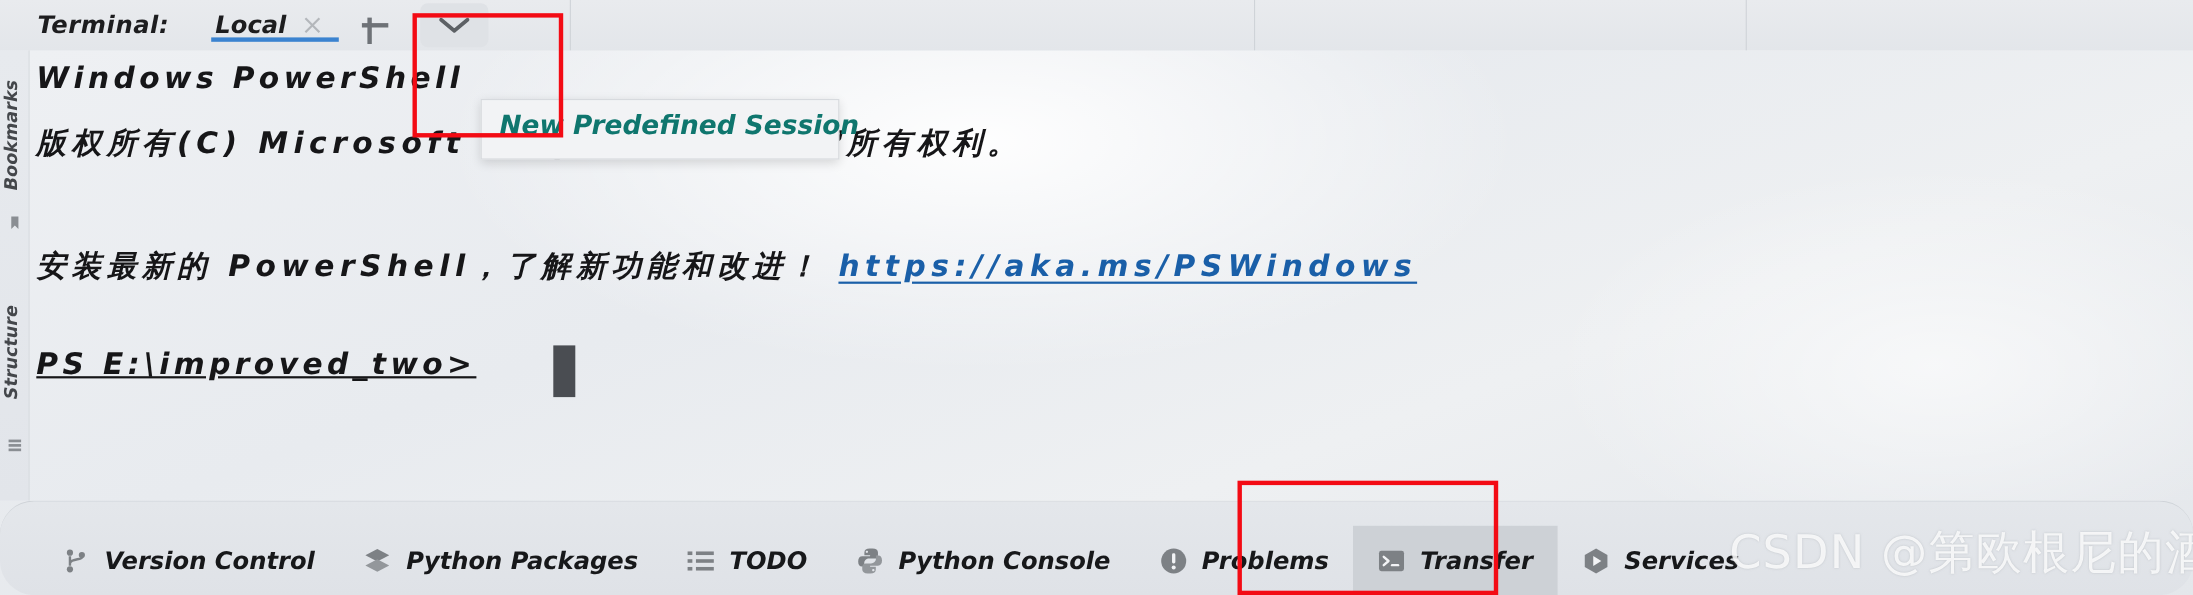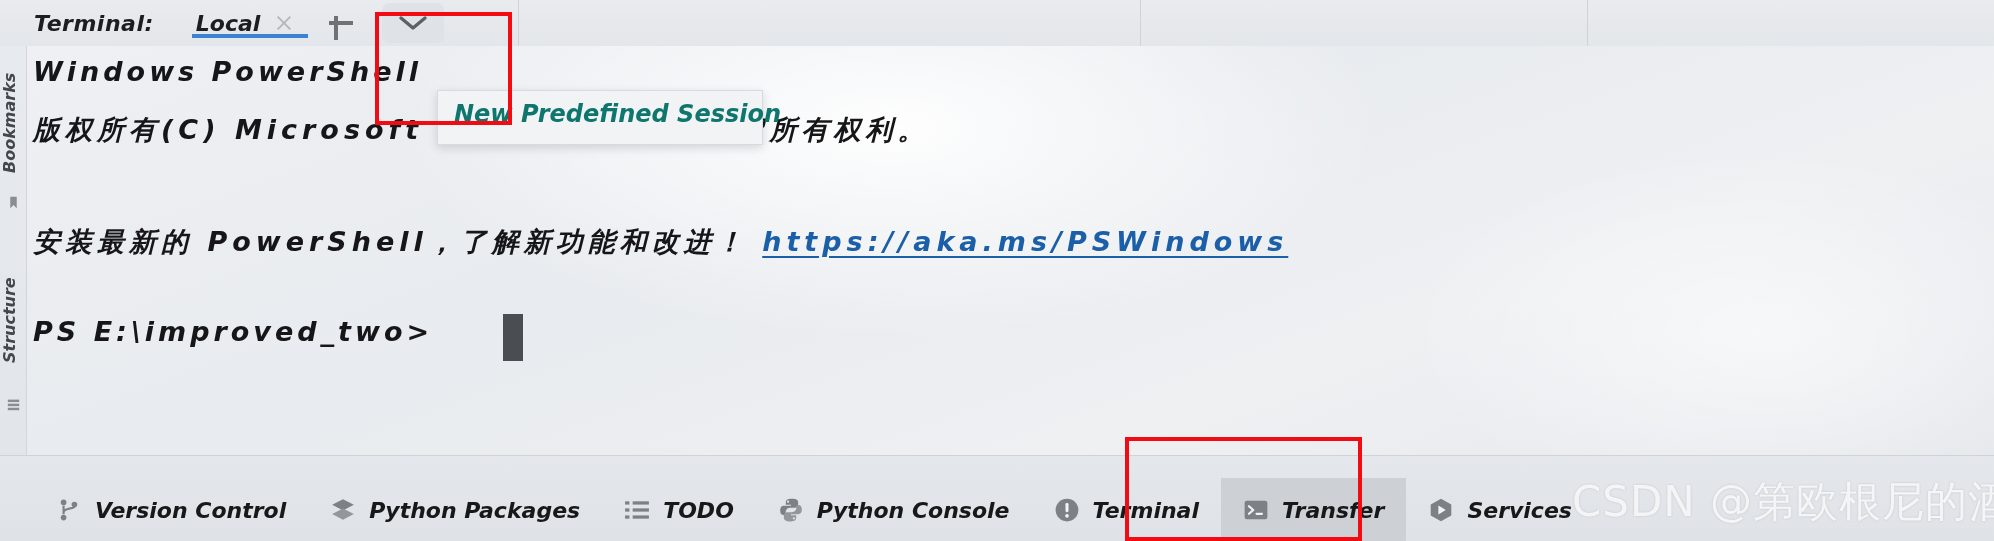--- a/index.html
+++ b/index.html
@@ -149,20 +149,21 @@
     font-size: 24px; color: #0f766e;
     white-space: nowrap;
   }
 
   
   .bottombar {
     position: absolute; left: 0; bottom: 0;
     width: 1994px; height: 86px;
     background: linear-gradient(180deg,#e4e7eb 0%,#dfe2e7 100%);
     border-top: 1px solid #cfd3d8;
+    border-radius: 31px;
   }
   .btb-inner {
     position: absolute; left: 0; top: 22px;
     width: 1994px; height: 64px;
     display: flex; align-items: center;
     padding-left: 34px;
   }
   .btab {
     display: flex; align-items: center; gap: 13px;
     height: 64px;
@@ -241,21 +242,21 @@
 
     <div class="tline" style="top:10px;">Windows PowerShell</div>
 
     <div class="tline cn" style="top:66px;">版权所有(C) Microsoft Corporation。保留所有权利。</div>
 
     <div class="tline cn" style="top:178px;">
       <span>安装最新的 PowerShell，了解新功能和改进！</span>
       <span class="url">https://aka.ms/PSWindows</span>
     </div>
 
-    <div class="tline" style="top:270px;">PS E:\improved_two&gt;</div>
+    <div class="tline" style="top:270px;text-decoration:underline;">PS E:\improved_two&gt;</div>
     <div class="cursor" style="left:476px; top:268px;"></div>
   </div>
 
   <div class="popup">
     <div class="popup-item">New Predefined Session</div>
   </div>
 
   <div class="bottombar">
     <div class="btb-inner">
 
@@ -296,21 +297,21 @@
         </svg>
         <span class="btab-label">Python Console</span>
       </div>
 
       <div class="btab">
         <svg class="btab-icon" viewBox="0 0 24 24">
           <circle cx="12" cy="12" r="10.5" fill="#7d8185"></circle>
           <rect x="10.6" y="5.5" width="2.8" height="8.5" rx="1.2" fill="#f2f3f5"></rect>
           <circle cx="12" cy="17.4" r="1.7" fill="#f2f3f5"></circle>
         </svg>
-        <span class="btab-label">Terminal</span>
+        <span class="btab-label">Problems</span>
       </div>
 
       <div class="btab active">
         <svg class="btab-icon" viewBox="0 0 24 24">
           <rect x="1.5" y="3.5" width="21" height="17" rx="2" fill="#7d8185"></rect>
           <path d="M5.5 8.5 9.5 12 5.5 15.5" fill="none" stroke="#f2f3f5" stroke-width="2" stroke-linecap="round" stroke-linejoin="round"></path>
           <rect x="11.5" y="14.5" width="7" height="2" rx="1" fill="#f2f3f5"></rect>
         </svg>
         <span class="btab-label">Transfer</span>
       </div>

